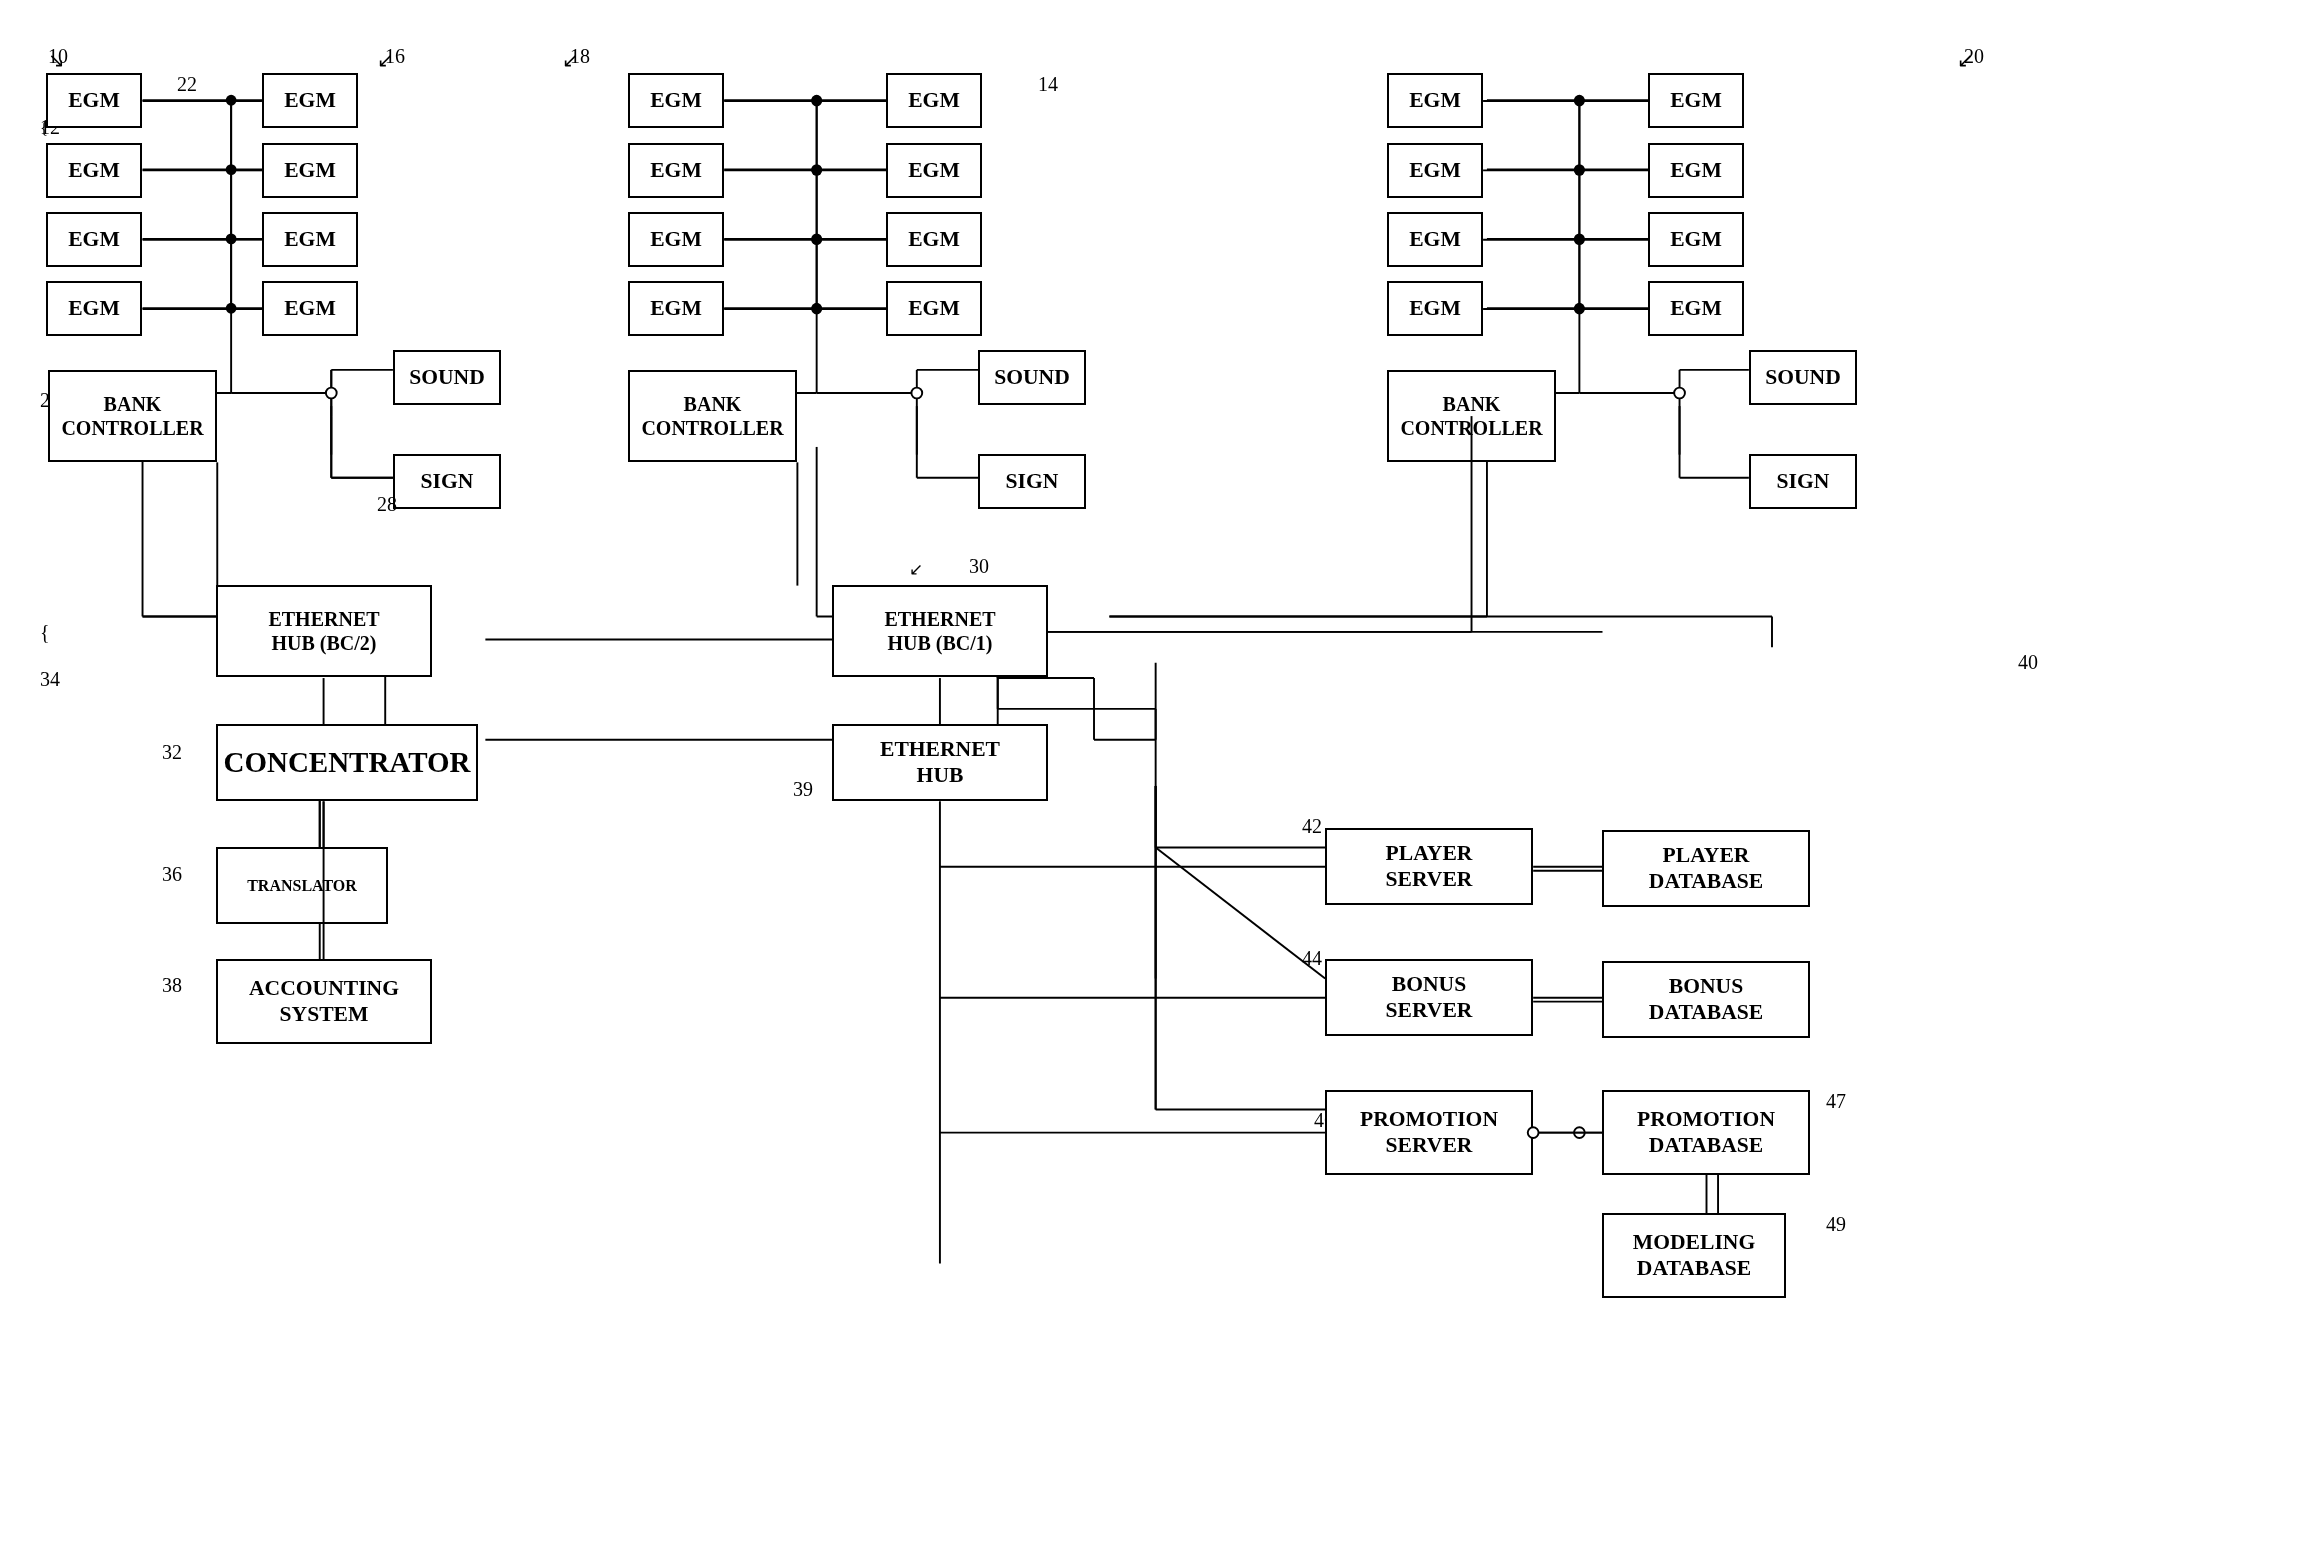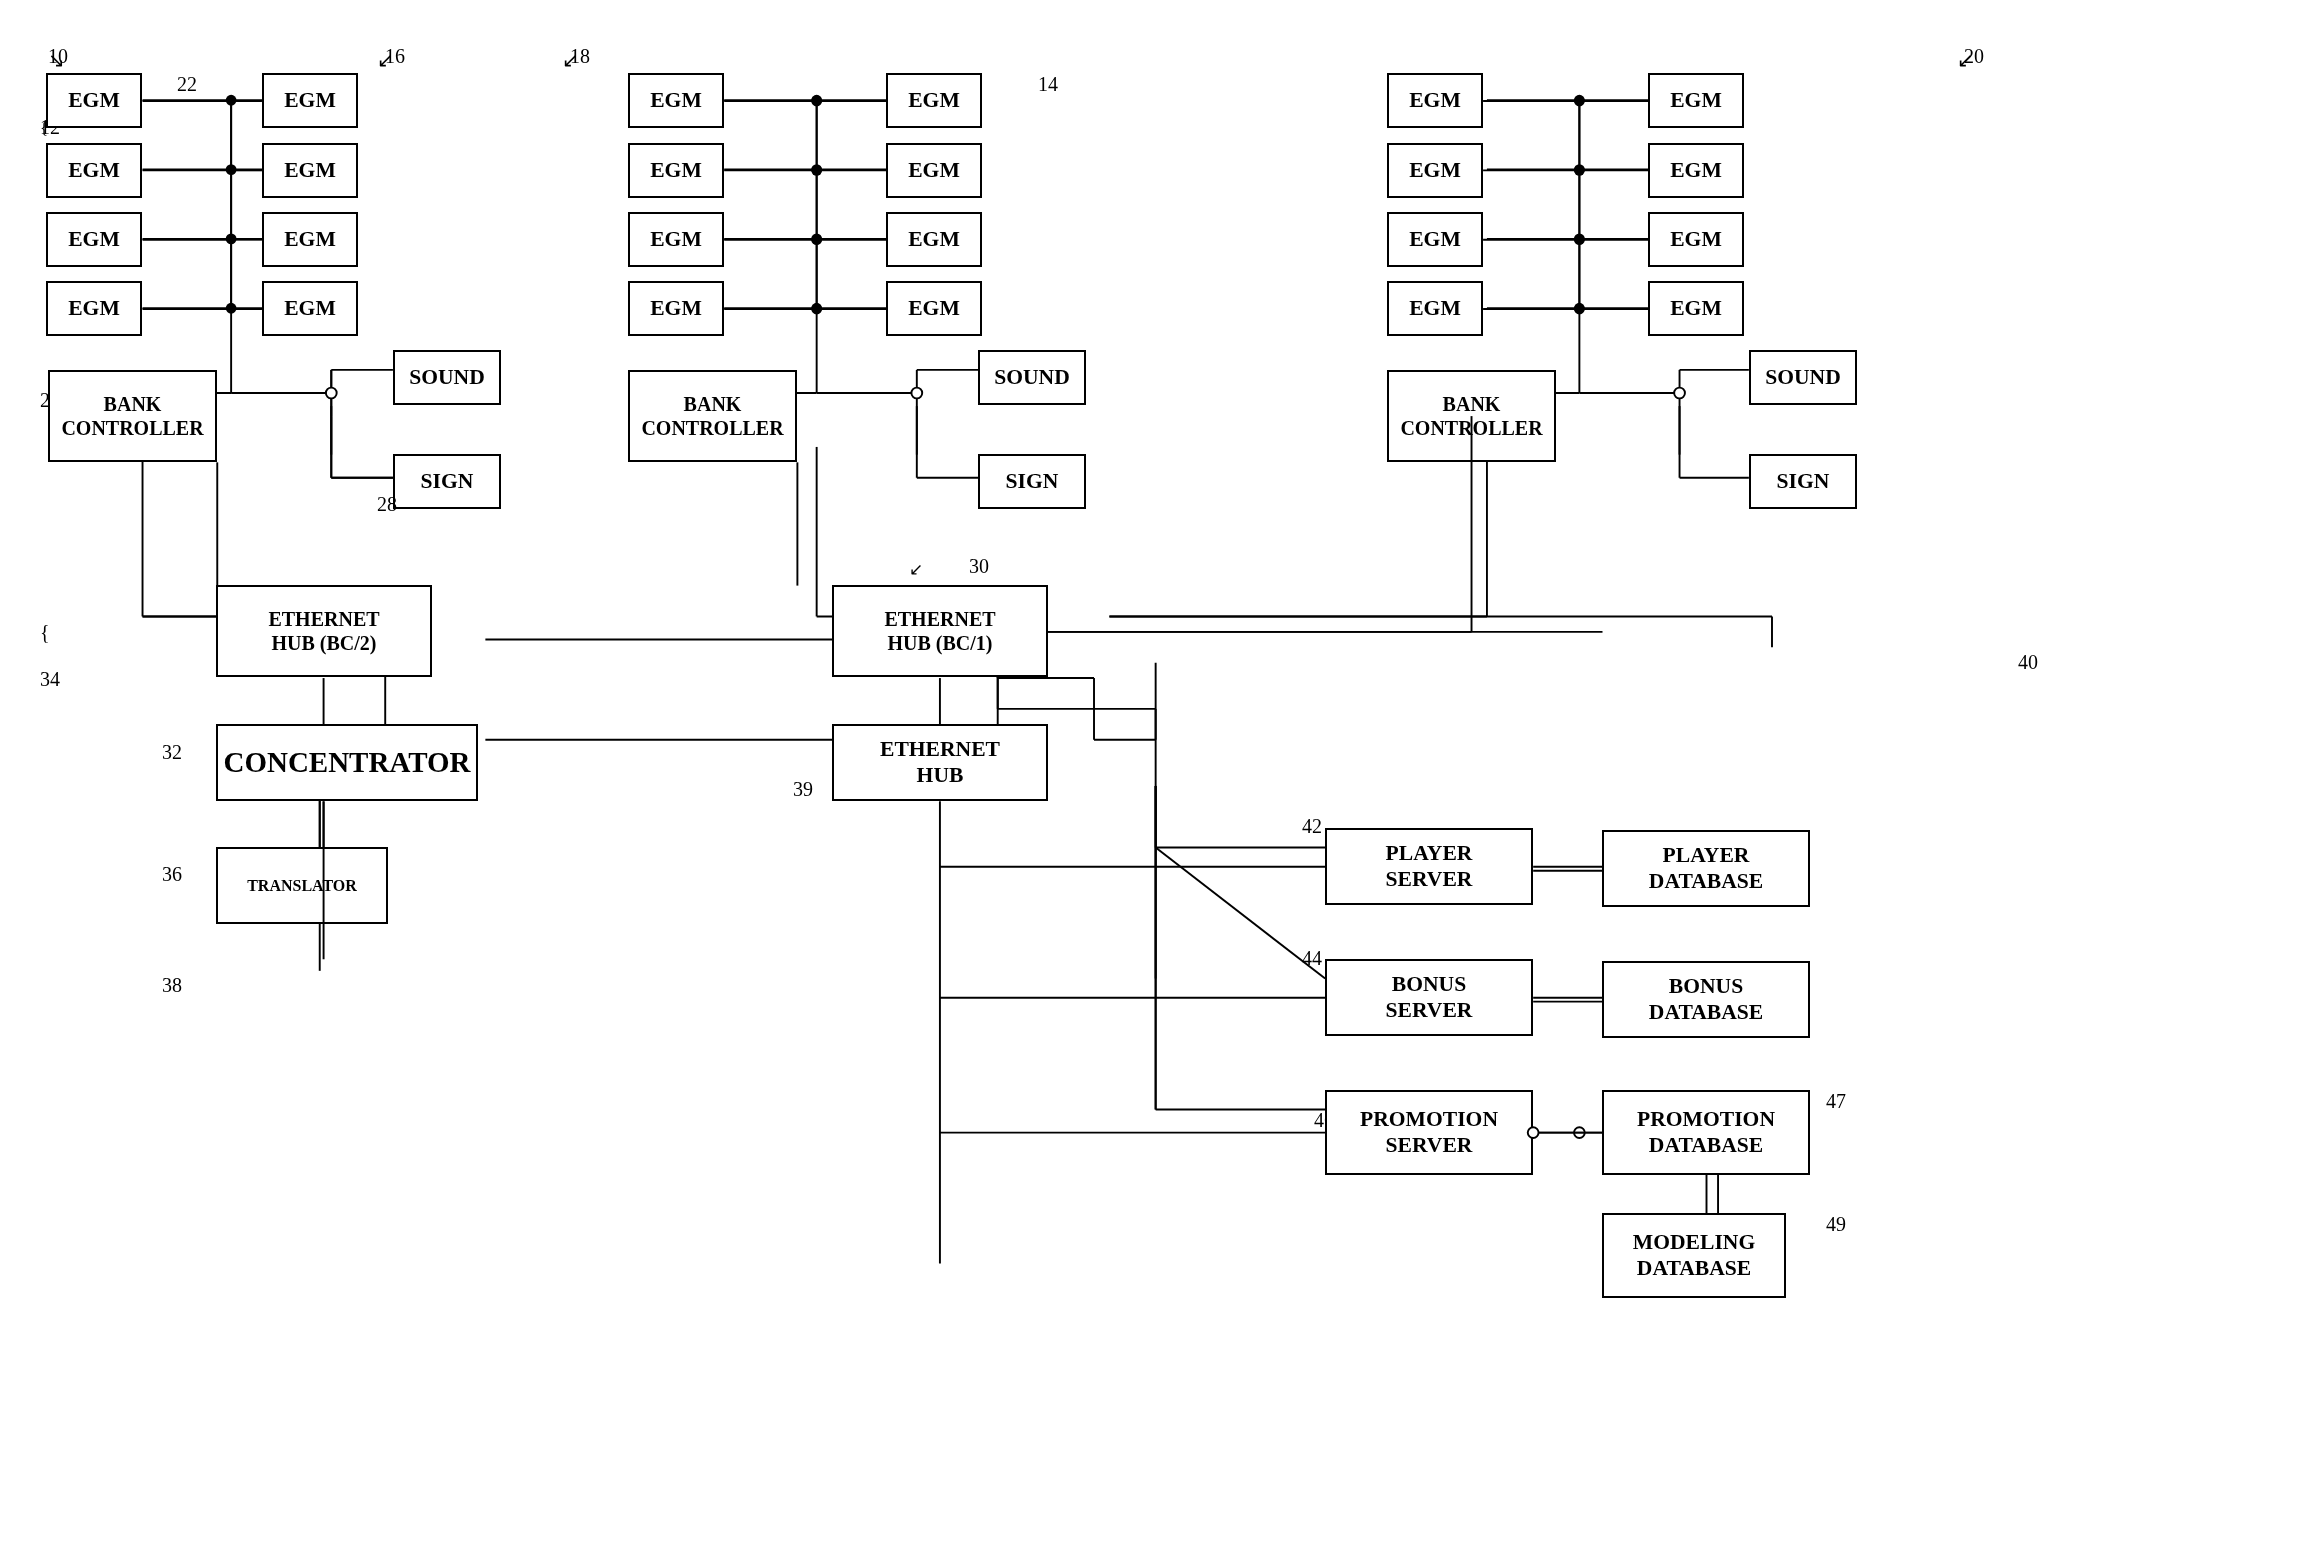--- a/index.html
+++ b/index.html
@@ -300,20 +300,21 @@
   <div class="box" style="left:216px; top:724px; width:262px; height:77px; font-size:29px;">CONCENTRATOR</div>
 
   <div class="box" style="left:832px; top:724px; width:216px; height:77px; font-size:21.6px;">ETHERNET<br>HUB</div>
 
   <div class="ref-num" style="left:793px; top:778px;">39</div>
 
   <div class="ref-num" style="left:162px; top:863px;">36</div>
   <div class="box" style="left:216px; top:847px; width:172px; height:77px; font-size:16px;">TRANSLATOR</div>
 
   <div class="ref-num" style="left:162px; top:974px;">38</div>
+  <div class="box" style="left:216px; top:959px; width:216px; height:85px; font-size:21.6px;">ACCOUNTING<br>SYSTEM</div>
 
   <div class="ref-num" style="left:2018px; top:651px;">40</div>
 
   <div class="ref-num" style="left:1302px; top:815px;">42</div>
   <div class="box" style="left:1325px; top:828px; width:208px; height:77px; font-size:21.6px;">PLAYER<br>SERVER</div>
 
   <div class="ref-num" style="left:1641px; top:828px;">43</div>
   <div class="box" style="left:1602px; top:830px; width:208px; height:77px; font-size:21.6px;">PLAYER<br>DATABASE</div>
 
   <div class="ref-num" style="left:1302px; top:947px;">44</div>

